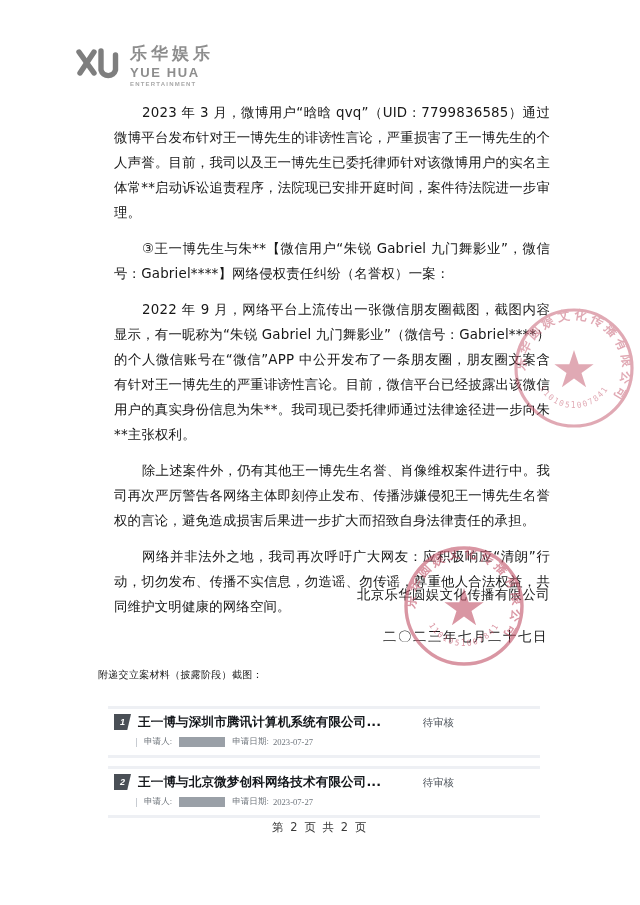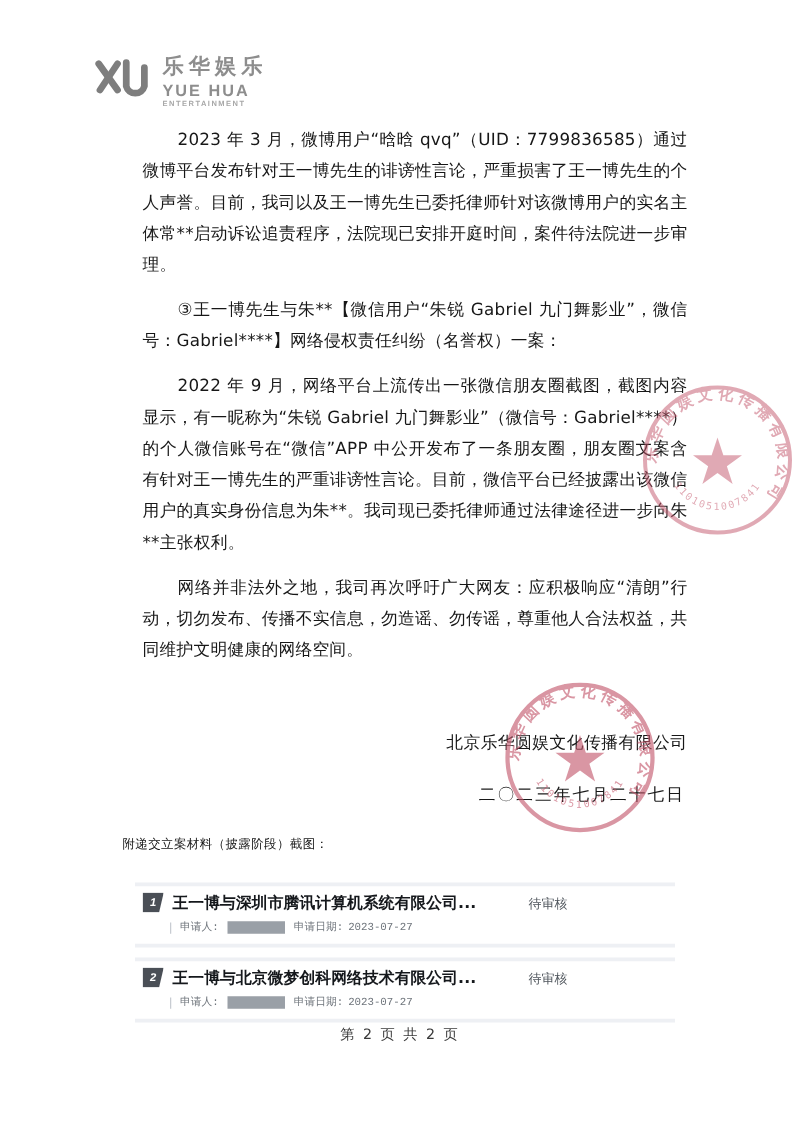--- a/index.html
+++ b/index.html
@@ -22,21 +22,21 @@
     inset: 0;
     background: #ffffff;
   }
 
   
   .letterhead {
     position: absolute;
     left: 74px;
     top: 42px;
     display: flex;
-    align-items: flex-start;
+    align-items: flex-end;
     gap: 10px;
   }
   .logo-mark {
     width: 46px;
     height: 44px;
     position: relative;
     flex: 0 0 auto;
   }
   .logo-mark svg { display: block; }
   .logo-words { line-height: 1; padding-top: 3px; }
@@ -184,21 +184,21 @@
   }
   .shot-meta {
     position: absolute;
     left: 28px;
     top: 27px;
     display: flex;
     align-items: center;
     gap: 4px;
     font-size: 8.6px;
     color: #6f757c;
-    font-family: Liberation Mono, monospace;
+    font-family: Liberation Serif, serif;
     white-space: nowrap;
   }
   .meta-divider {
     display: inline-block;
     width: 1px;
     height: 9px;
     background: #c8ccd2;
     margin-right: 3px;
   }
   .redacted {
@@ -242,20 +242,21 @@
       <div class="logo-cn">乐华娱乐</div>
       <div class="logo-en">YUE HUA</div>
       <div class="logo-en2">ENTERTAINMENT</div>
     </div>
   </div>
 
   <div class="body-copy">
     <p class="para">2023 年 3 月，微博用户“晗晗 qvq”（UID：7799836585）通过微博平台发布针对王一博先生的诽谤性言论，严重损害了王一博先生的个人声誉。目前，我司以及王一博先生已委托律师针对该微博用户的实名主体常**启动诉讼追责程序，法院现已安排开庭时间，案件待法院进一步审理。</p>
     <p class="para">③王一博先生与朱**【微信用户“朱锐 Gabriel 九门舞影业”，微信号：Gabriel****】网络侵权责任纠纷（名誉权）一案：</p>
     <p class="para">2022 年 9 月，网络平台上流传出一张微信朋友圈截图，截图内容显示，有一昵称为“朱锐 Gabriel 九门舞影业”（微信号：Gabriel****）的个人微信账号在“微信”APP 中公开发布了一条朋友圈，朋友圈文案含有针对王一博先生的严重诽谤性言论。目前，微信平台已经披露出该微信用户的真实身份信息为朱**。我司现已委托律师通过法律途径进一步向朱**主张权利。</p>
+    <p class="para">除上述案件外，仍有其他王一博先生名誉、肖像维权案件进行中。我司再次严厉警告各网络主体即刻停止发布、传播涉嫌侵犯王一博先生名誉权的言论，避免造成损害后果进一步扩大而招致自身法律责任的承担。</p>
     <p class="para">网络并非法外之地，我司再次呼吁广大网友：应积极响应“清朗”行动，切勿发布、传播不实信息，勿造谣、勿传谣，尊重他人合法权益，共同维护文明健康的网络空间。</p>
   </div>
 
   <div class="seal seal-edge">
     <svg viewBox="0 0 132 132" width="132" height="132" aria-hidden="true">
       <defs>
         <path id="ringPathEdge" d="M66,66 m-49,0 a49,49 0 1,1 98,0 a49,49 0 1,1 -98,0"></path>
         <path id="serialPathEdge" d="M66,66 m-40,0 a40,40 0 0,0 80,0"></path>
       </defs>
       <circle cx="66" cy="66" r="58" fill="none" stroke="#c3566b" stroke-width="3.2"></circle>

